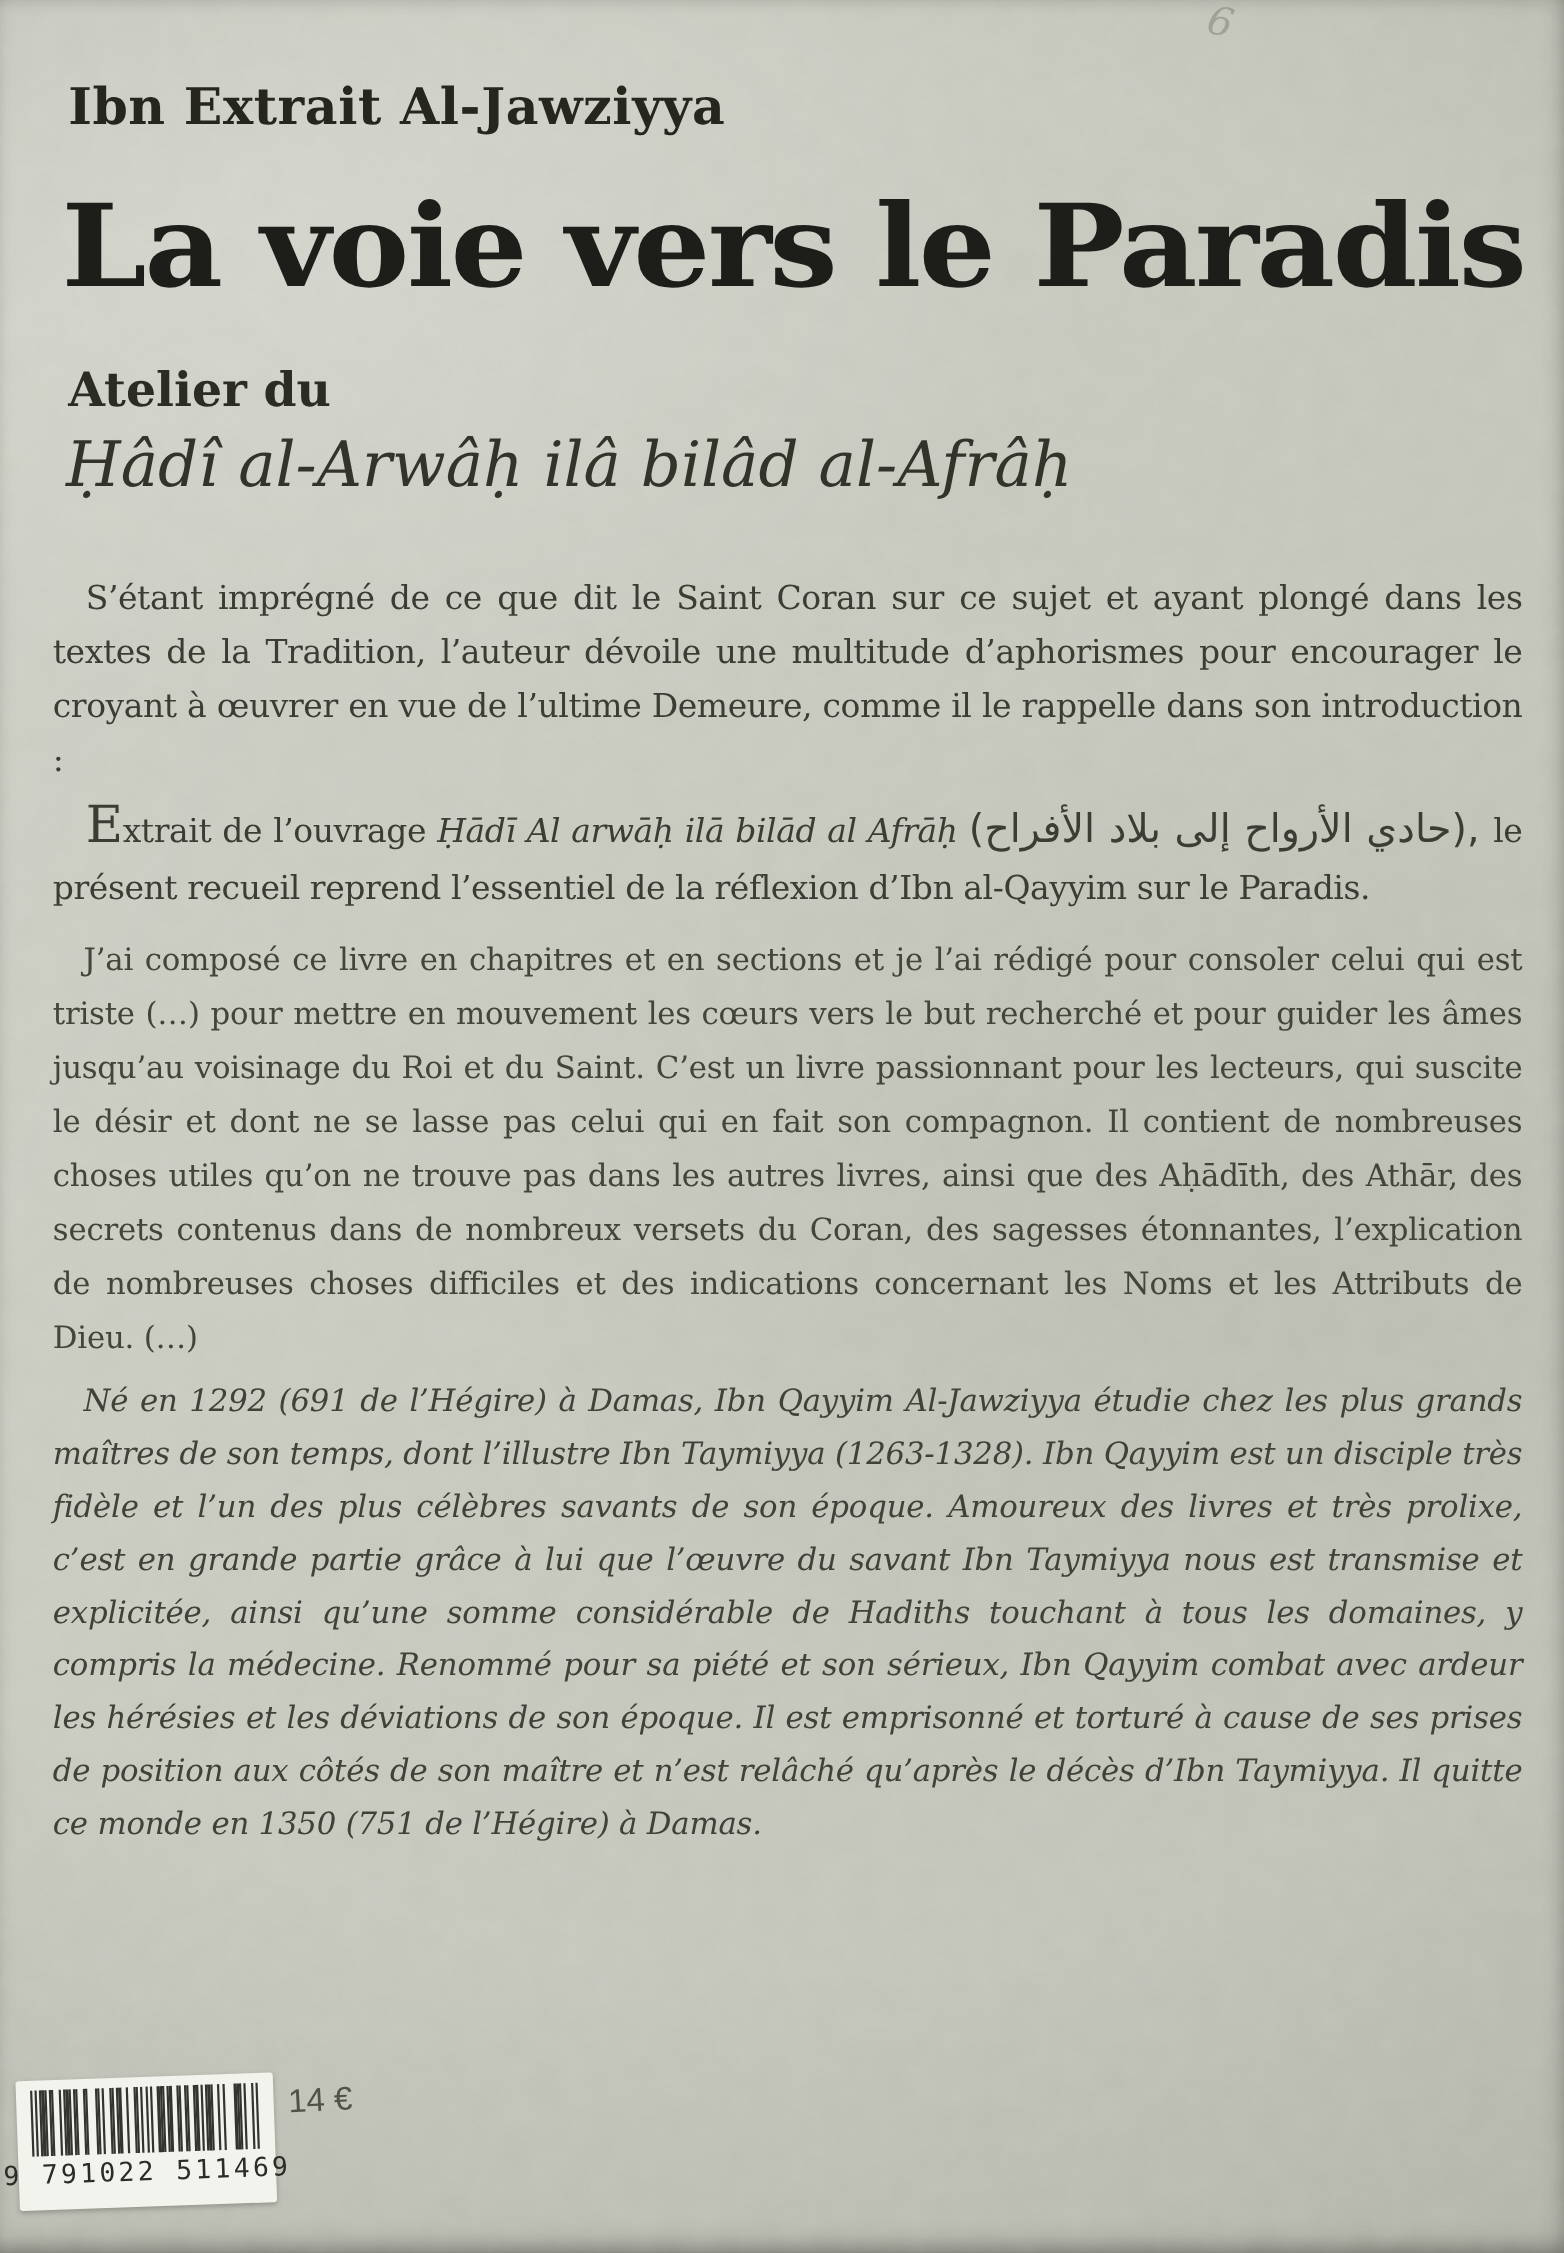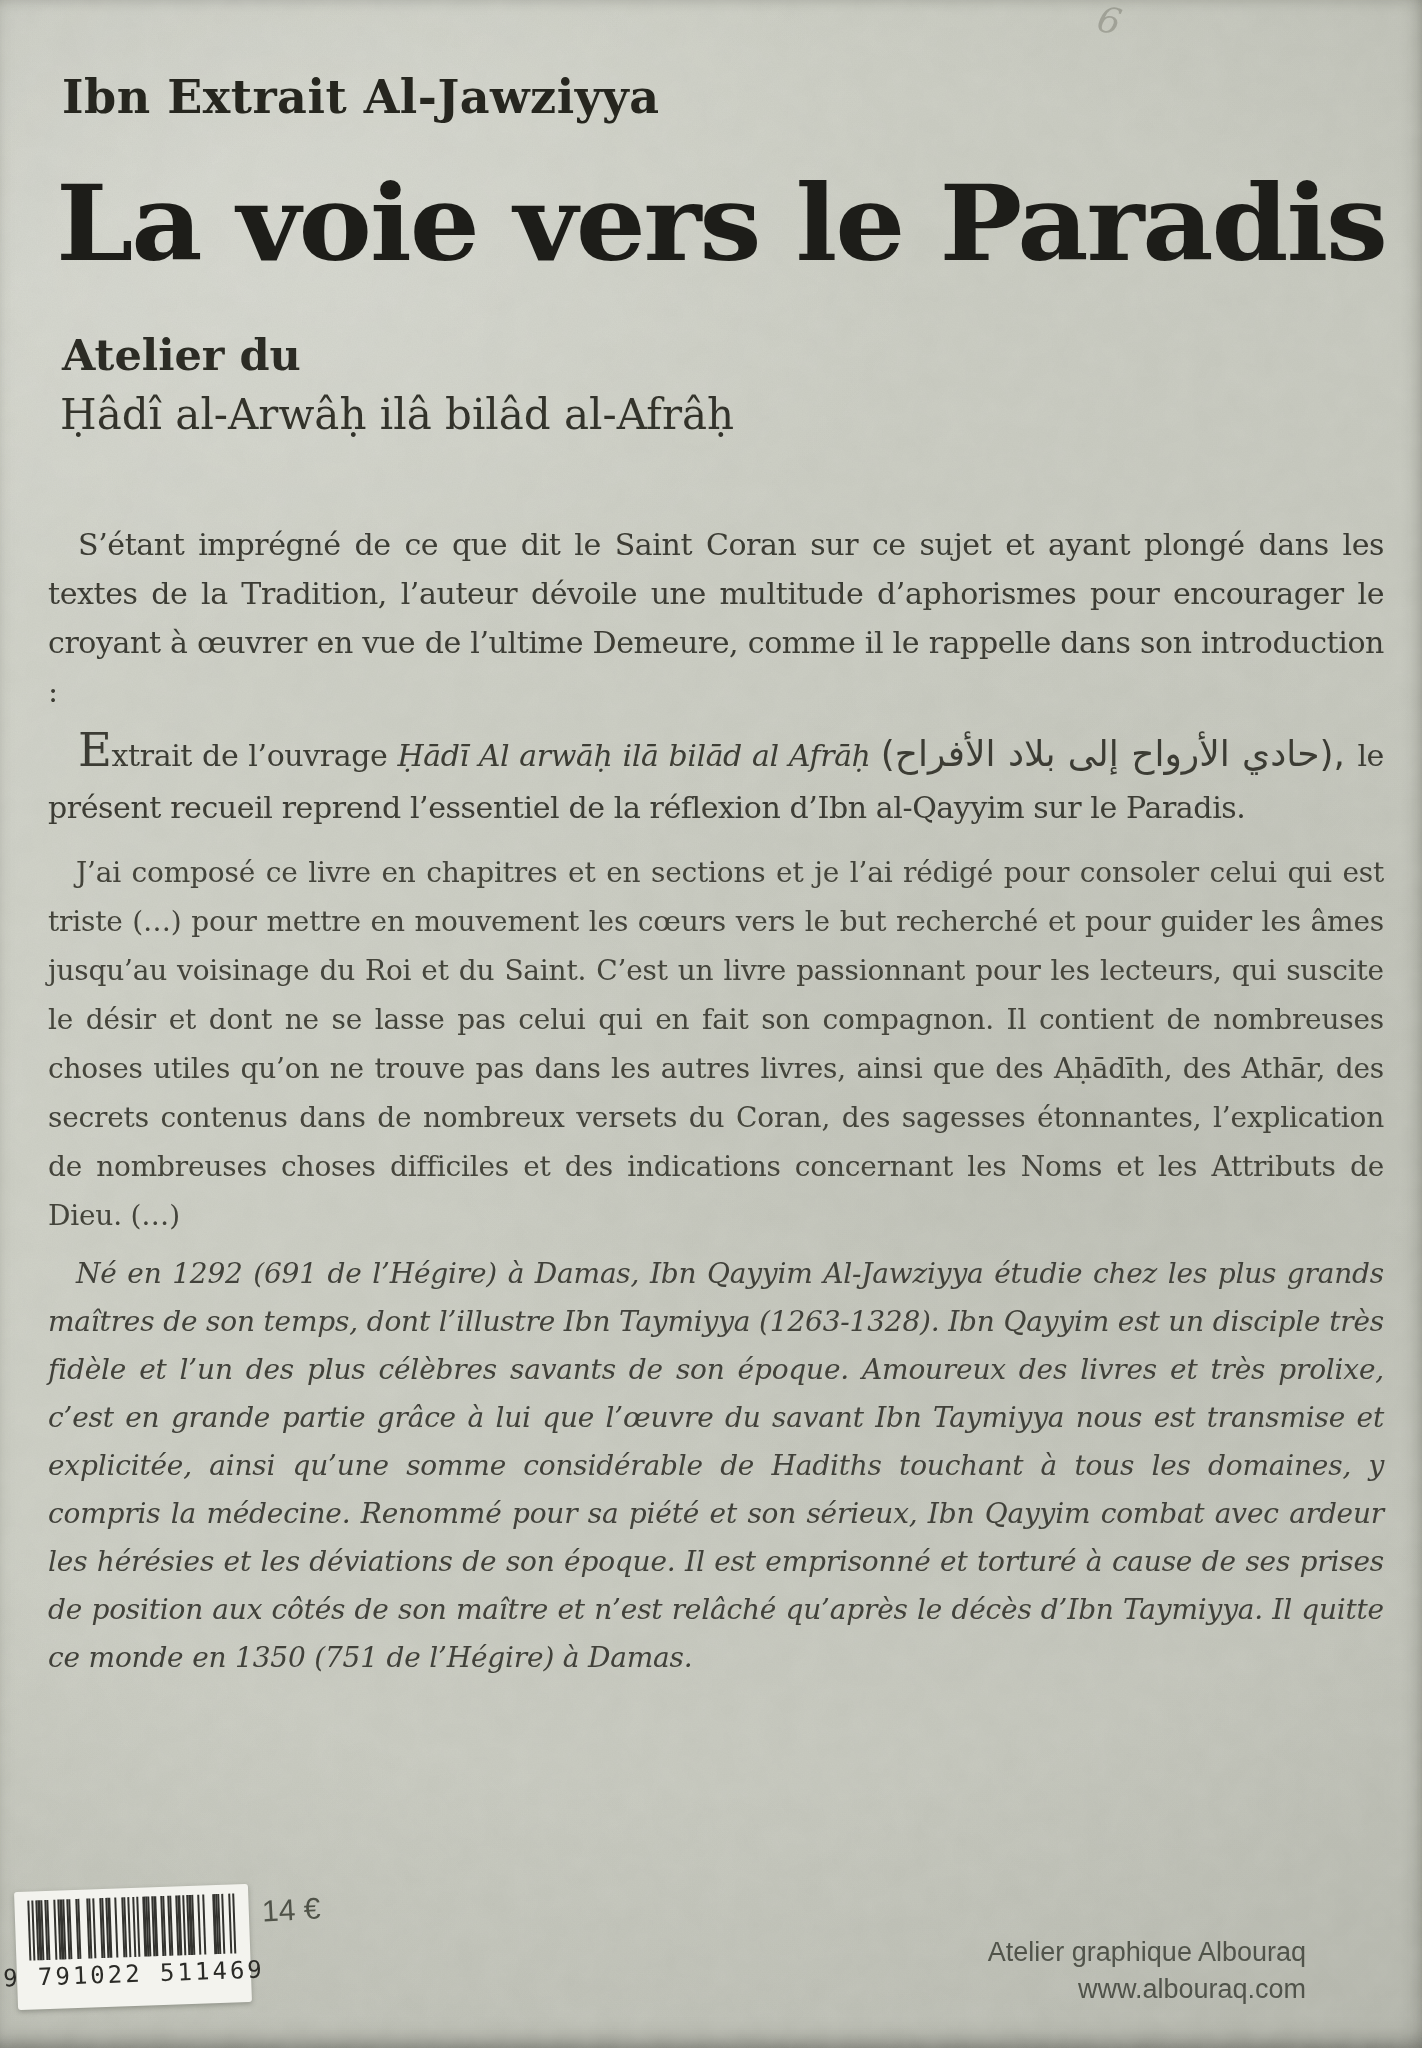--- a/index.html
+++ b/index.html
@@ -32,21 +32,21 @@
   .title-wrap text{
     font-family:"DejaVu Serif","Liberation Serif",serif;
     font-weight:700;font-size:104px;fill:#1d1d19;letter-spacing:-2px;
   }
   .series-label{
     position:absolute;left:62px;top:330px;
     font-size:43px;font-weight:700;color:#2c2c25;
   }
   .source-work{
     position:absolute;left:60px;top:390px;
-    font-size:42px;color:#33332b;
+    font-size:57px;font-style:italic;color:#33332b;
   }
   .translator{
     position:absolute;left:62px;top:462px;
     font-size:34px;color:#33332c;
   }
 
   .flow{
     position:absolute;left:48px;top:520px;width:1336px;
     text-align:justify;
   }
@@ -247,19 +247,15 @@
           <div class="m" style="width: 2.2px;"></div>
           <div class="m b" style="width: 2.2px;"></div>
           <div class="m" style="width: 2.2px;"></div>
           <div class="m b" style="width: 2.2px;"></div>
         </div>
       <div class="barcode-number">9 791022 511469</div>
     </div>
 
     <div class="price">14 €</div>
 
-    <div class="publisher">
-      <div>Atelier graphique Albouraq</div>
-      <div>www.albouraq.com</div>
-    </div>
 
   </div>
 </div>
 
 </body></html>

